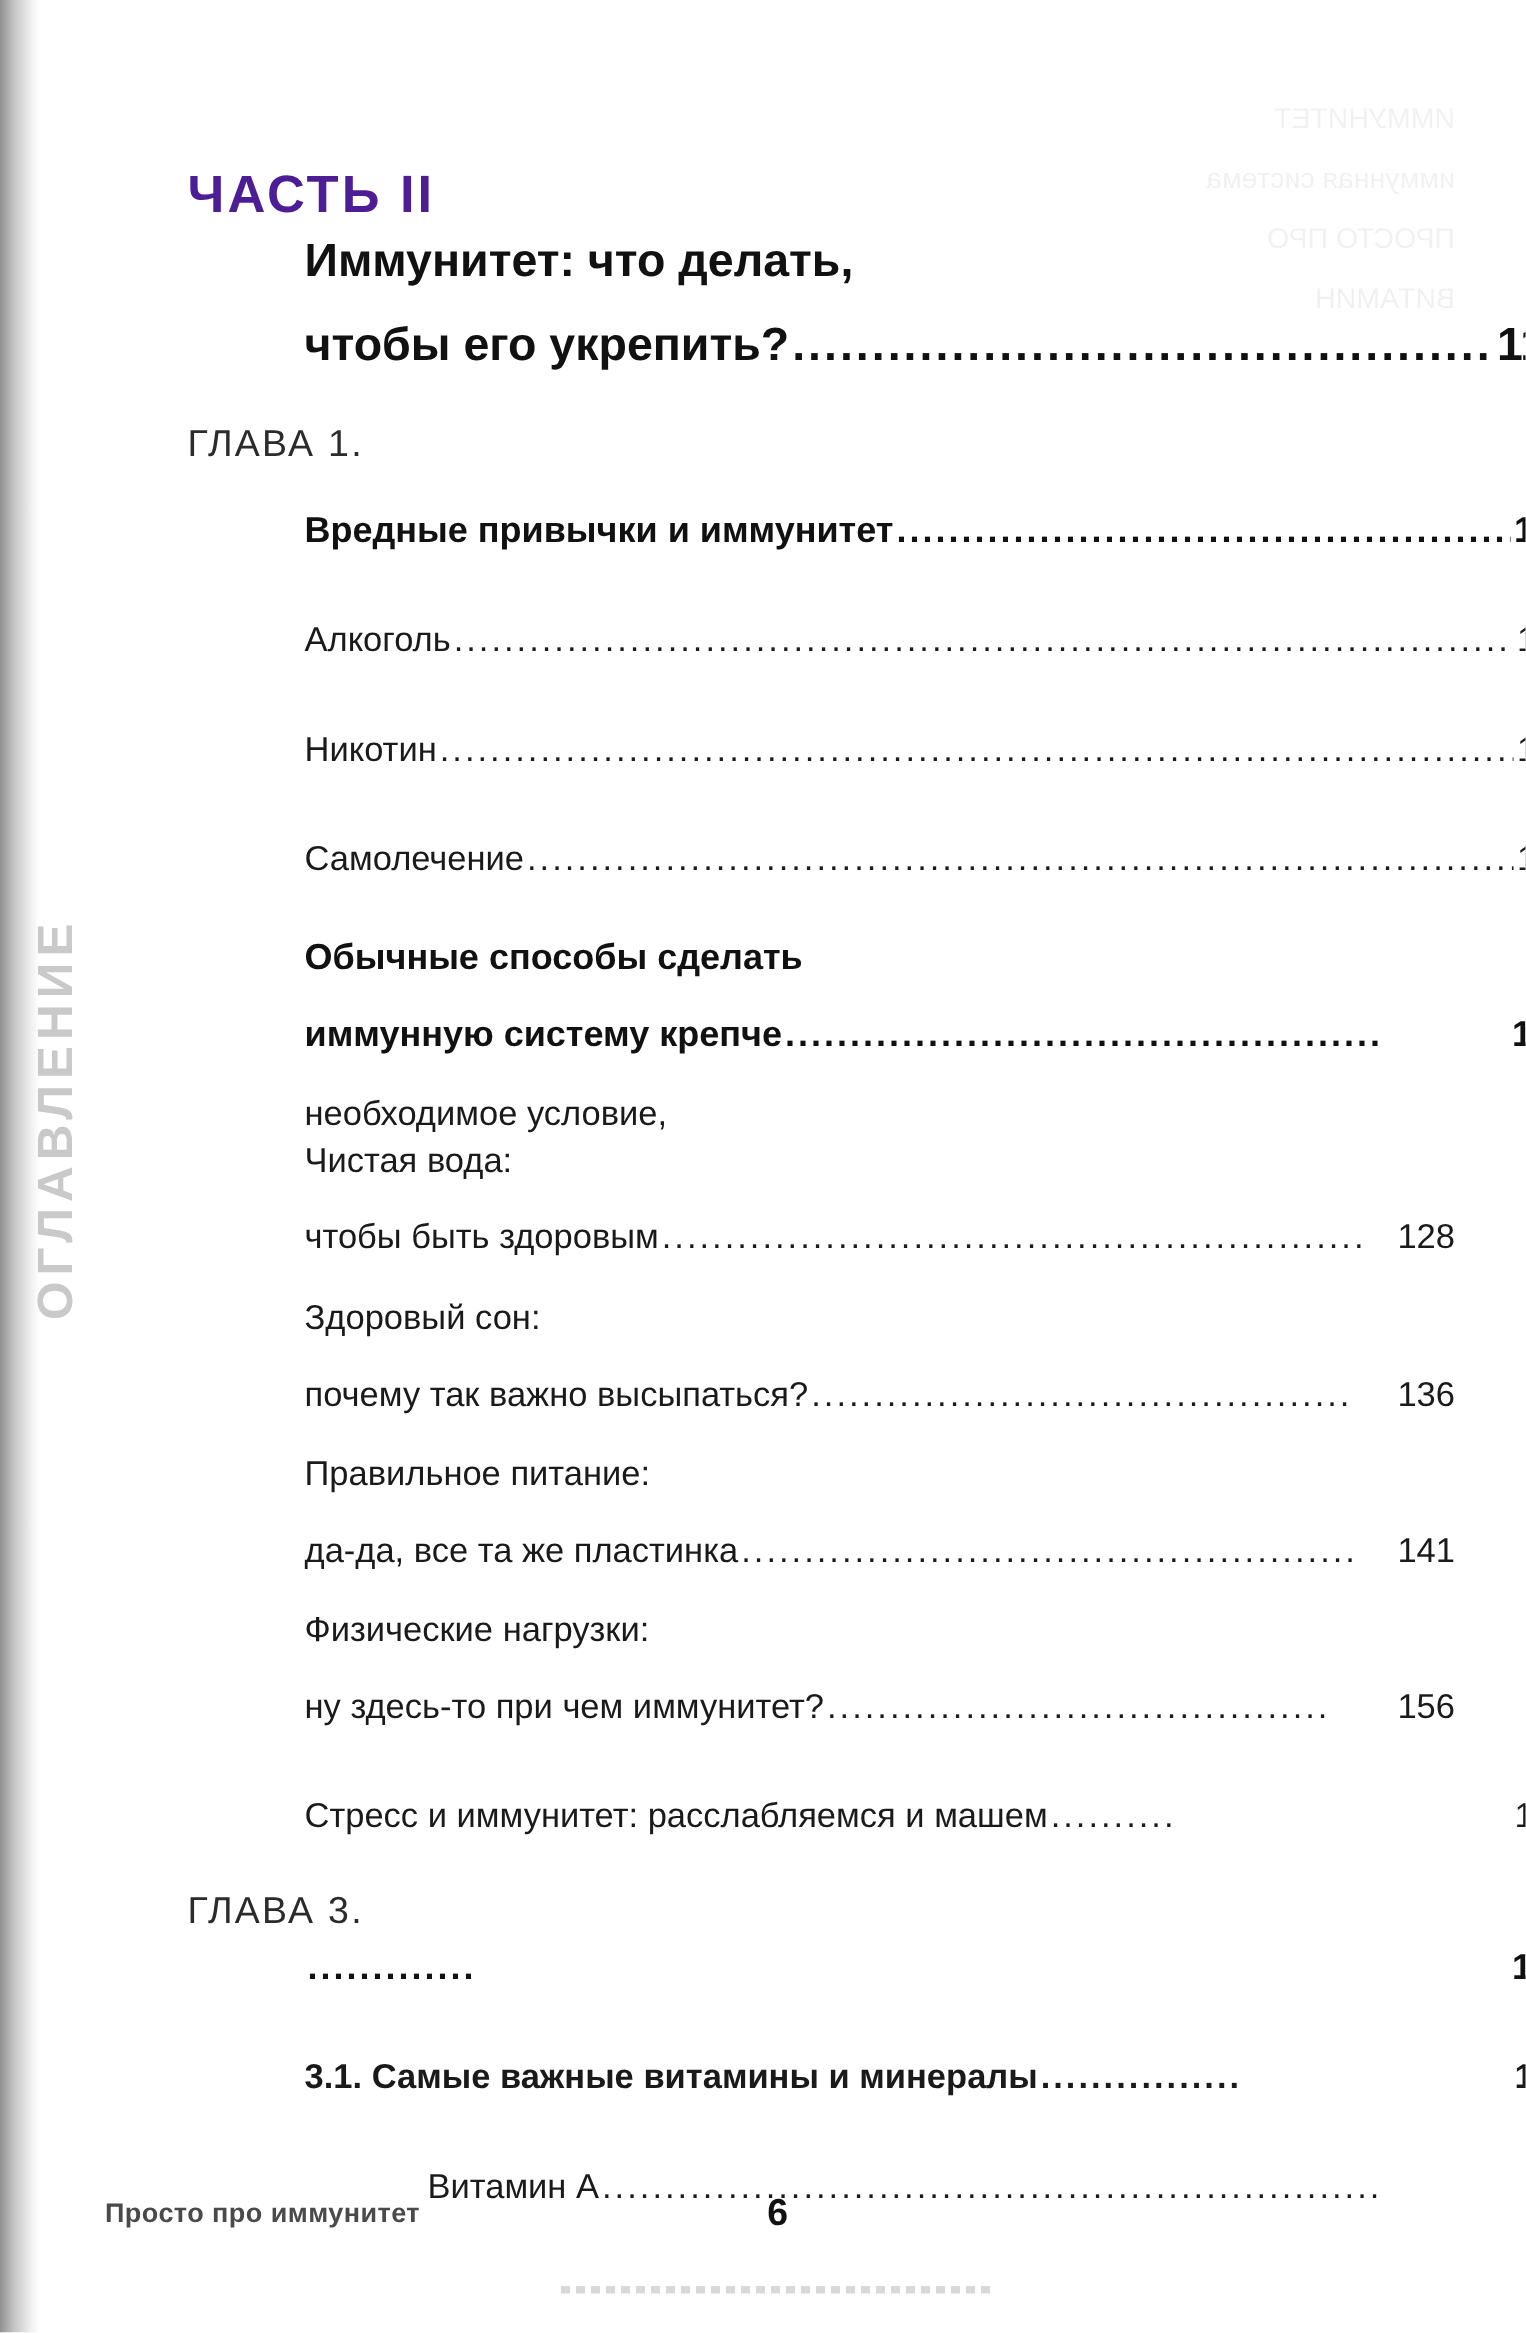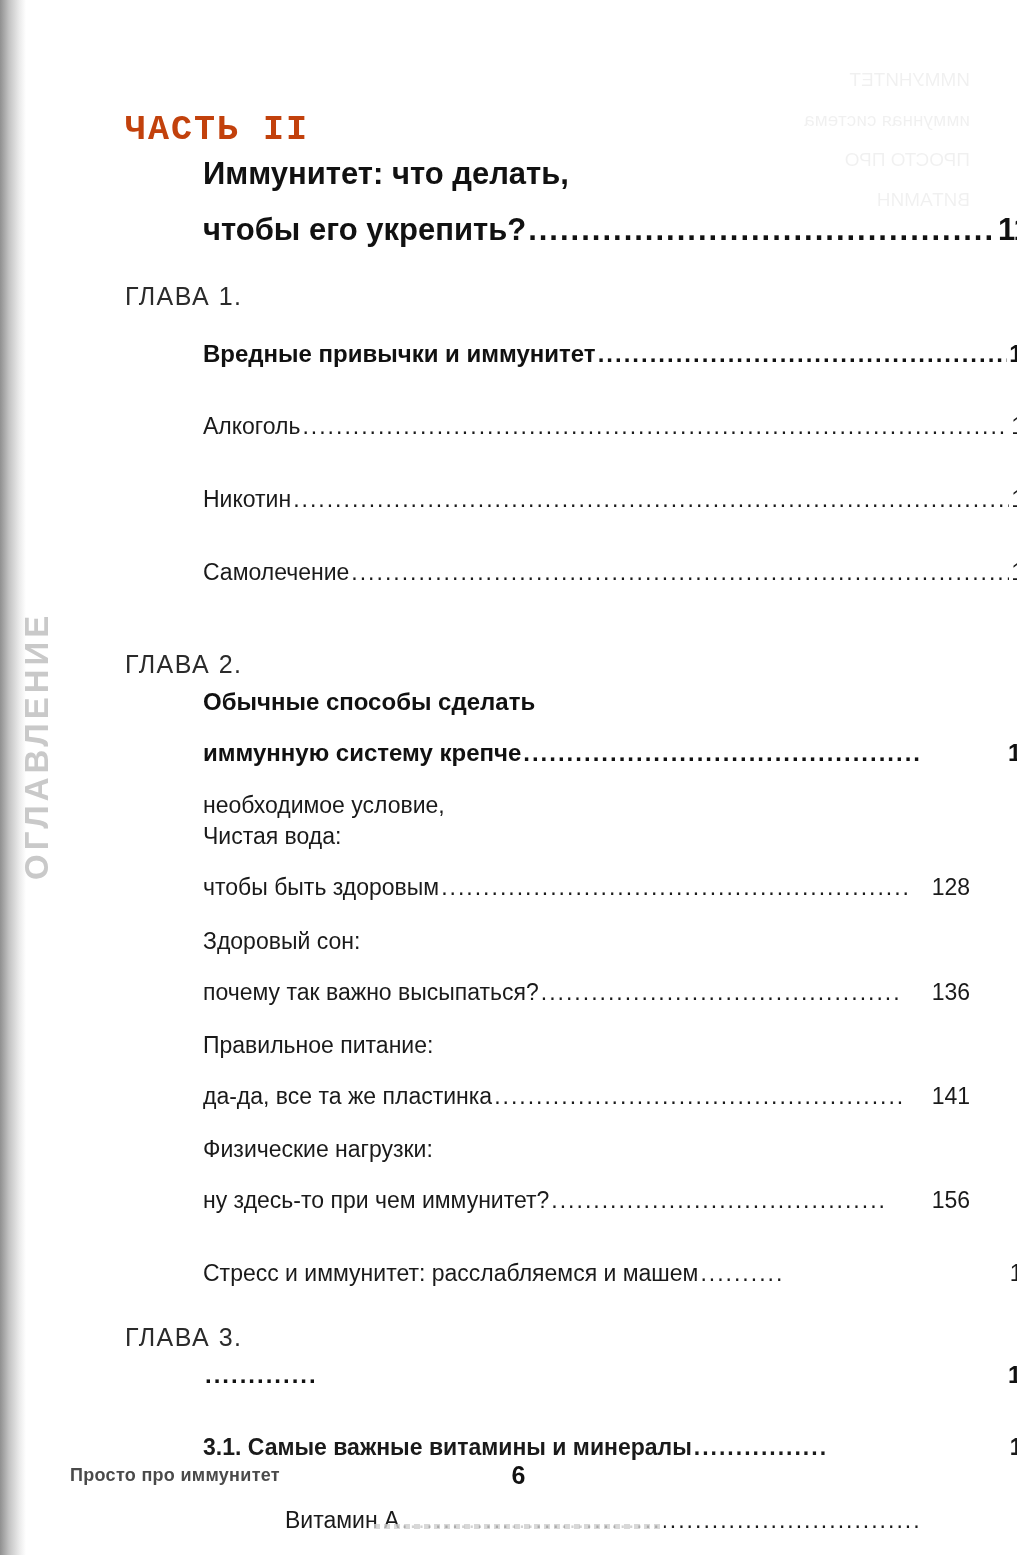--- a/index.html
+++ b/index.html
@@ -58,23 +58,22 @@
     left: 125px;
     top: 110px;
     width: 845px;
   }
 
   
   .part-label {
     font-size: 35px;
     font-weight: 700;
     letter-spacing: 2px;
-    color: #c2410c;
+    color: #4c1d95;
     margin-bottom: 4px;
-    font-family: Liberation Mono, monospace;
   }
   .part-title {
     font-size: 31px;
     font-weight: 700;
     color: #111;
     margin-left: 78px;
     line-height: 1.28;
     position: relative;
   }
   .part-title .line {
@@ -219,21 +218,20 @@
     <span class="pg">116</span>
   </div>
   <div class="row entry">
     <span class="txt">Самолечение</span>
     <span class="dots">...............................................................................</span>
     <span class="pg">118</span>
   </div>
 
   <div class="gap-lg"></div>
 
-  <div class="chapter-label">ГЛАВА 2.</div>
   <div class="chapter-title">
     <span class="cont">Обычные способы сделать</span>
   </div>
   <div class="row chapter-title" style="margin-top:0;">
     <span class="txt">иммунную систему крепче</span>
     <span class="dots">..............................................</span>
     <span class="pg">123</span>
   </div>
 
 

